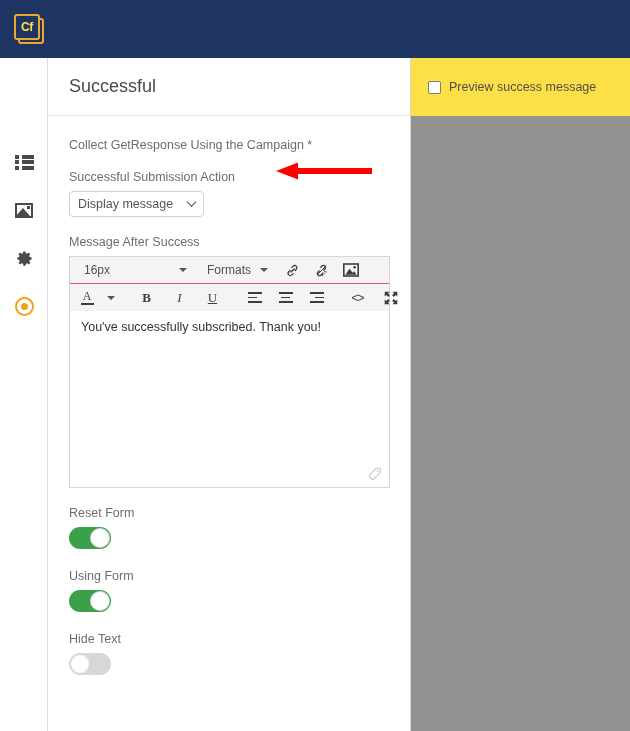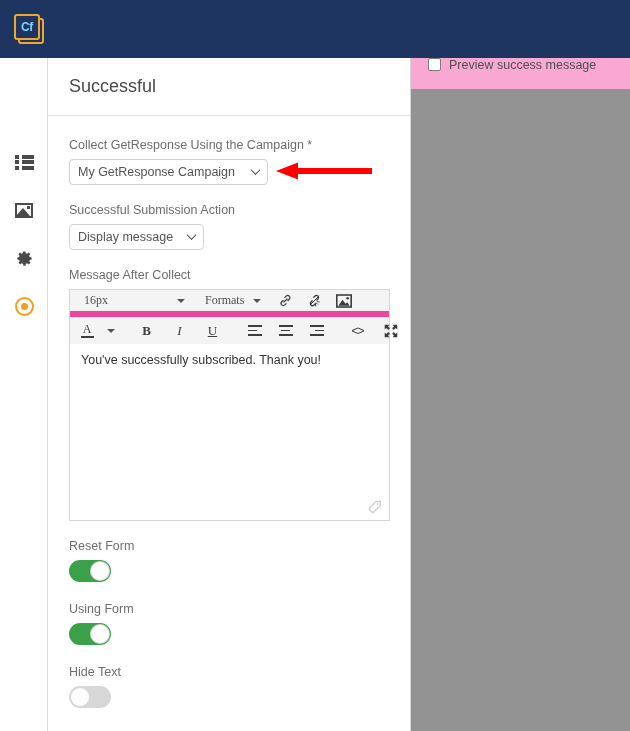--- a/index.html
+++ b/index.html
@@ -47,21 +47,21 @@
     left: 0; top: 0;
     width: 26px; height: 26px;
     border: 2px solid #efa630;
     border-radius: 3px;
     background: #1e3461;
     display: flex;
     align-items: center;
     justify-content: center;
     font-size: 12px;
     font-weight: bold;
-    color: #7dd3fc;
+    color: #fde047;
     letter-spacing: -0.3px;
   }
   .brand-name {
     color: #e8e9ec;
     font-size: 18px;
     font-weight: bold;
     letter-spacing: 0.1px;
   }
 
   
@@ -190,21 +190,21 @@
     width: 321px;
     background: #fff;
   }
   .tb-row {
     display: flex;
     align-items: center;
     height: 27px;
     background: #f4f4f4;
     padding: 0 4px;
   }
-  .tb-row.r1 { border-bottom: 6px solid #ec4899; font-family: Liberation Serif, serif; }
+  .tb-row.r1 { border-bottom: 1px solid #ec4899; }
   .tb-btn {
     height: 23px;
     min-width: 23px;
     display: flex;
     align-items: center;
     justify-content: center;
     padding: 0 3px;
     color: #3d3d3d;
     font-size: 12px;
   }
@@ -300,23 +300,24 @@
   .toggle.off .knob { left: 1px; }
 
   
   .preview {
     position: absolute;
     top: 58px; left: 411px;
     width: 219px; height: 673px;
     background: #939393;
   }
   .preview-bar {
-    height: 31px;
-    background: #f9a8d4;
-    display: flex;
+    height: 58px;
+    background: #fde047;
+    display: flex;
+    align-items: center;
     padding-left: 17px;
   }
   .pv-check {
     width: 13px; height: 13px;
     border: 1.6px solid #7b7b7b;
     border-radius: 2px;
     background: #ffffff;
     margin-right: 8px;
     flex: none;
   }
@@ -387,40 +388,34 @@
       <div class="panel-title">Successful</div>
     </div>
 
     <div class="panel-body">
 
       <div class="field">
         <label class="field-label">
           <span>Collect GetResponse Using the Campaign</span>
           <span class="req">*</span>
         </label>
-        <div class="sel-wrap">
-          <select class="sel" style="width:199px">
-            <option>My GetResponse Campaign</option>
-          </select>
-          <span class="chev"></span>
-        </div>
       </div>
 
       <div class="field">
         <label class="field-label">Successful Submission Action</label>
         <div class="sel-wrap">
           <select class="sel" style="width:135px">
             <option>Display message</option>
           </select>
           <span class="chev"></span>
         </div>
       </div>
 
       <div class="field">
-        <label class="field-label">Message After Collect</label>
+        <label class="field-label">Message After Success</label>
 
         <div class="editor">
 
           <div class="tb-row r1">
             <div class="tb-btn" style="padding-left:6px">
               <span class="tb-text">16px</span>
             </div>
             <div class="tb-spacer"></div>
             <div class="tb-btn">
               <span class="tb-caret"></span>

